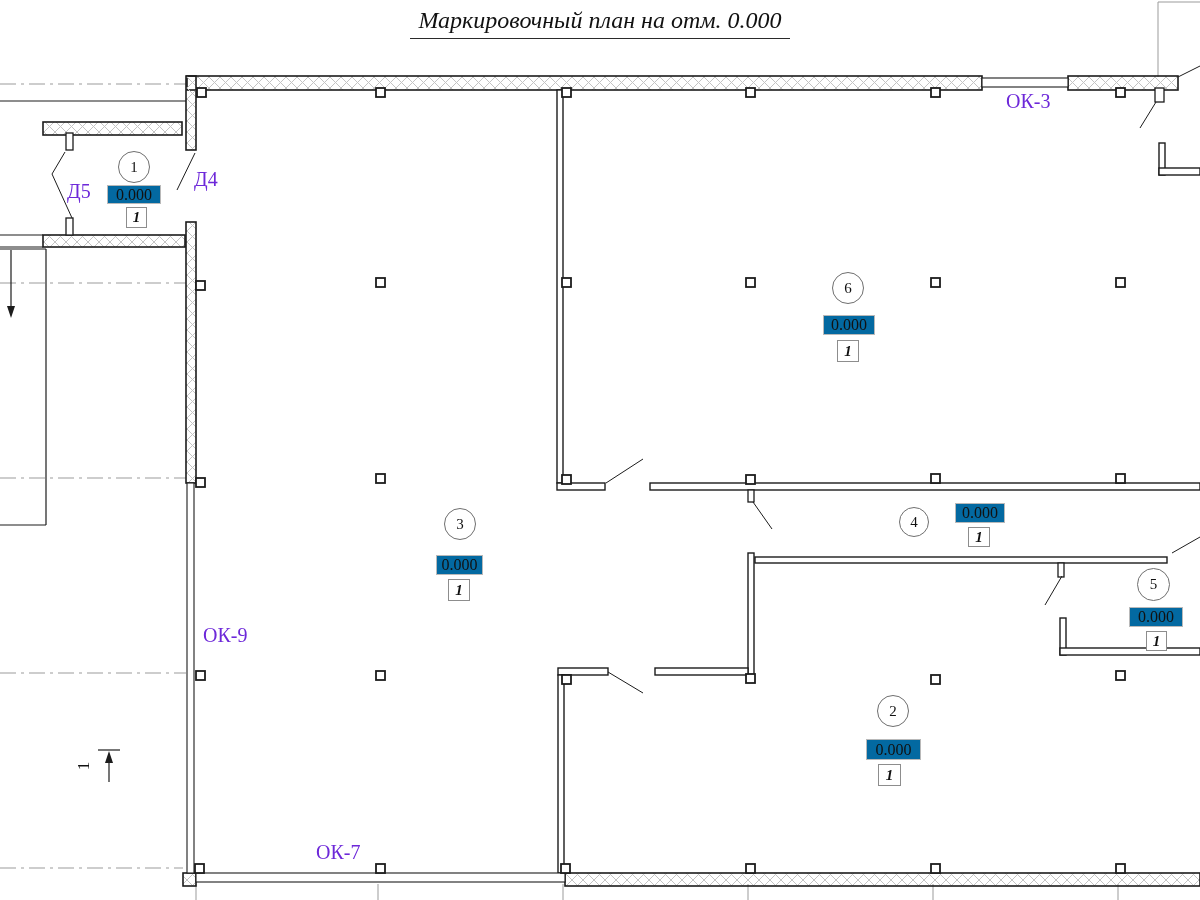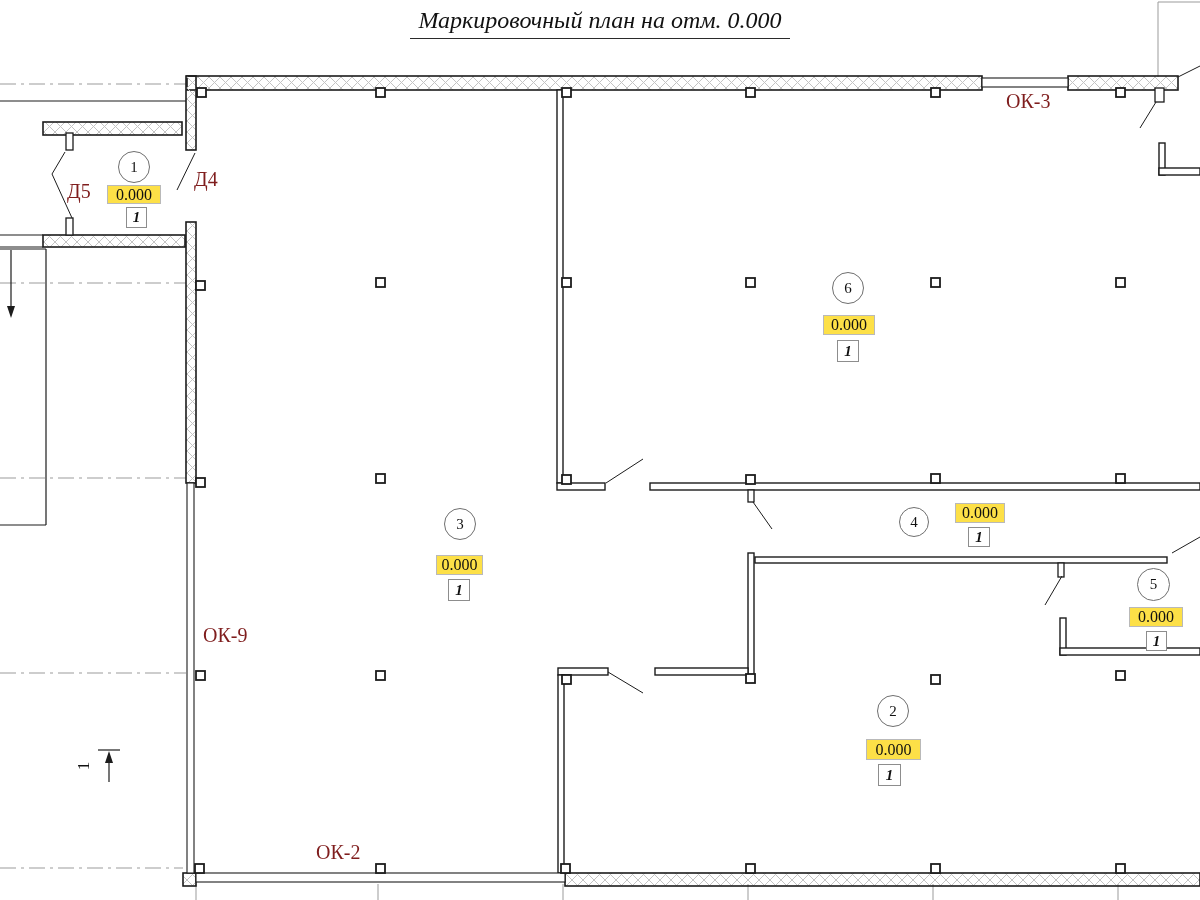--- a/index.html
+++ b/index.html
@@ -4,25 +4,25 @@
 <style>
   html,body{margin:0;padding:0;background:#fff;}
   .plan{position:relative;width:1200px;height:900px;background:#ffffff;overflow:hidden;
         font-family:Liberation Serif, serif;color:#111;}
   #linework{position:absolute;left:0;top:0;}
   .title{position:absolute;top:7px;left:0;width:100%;text-align:center;}
   .title-text{display:inline-block;font-style:italic;font-size:24px;color:#111;
               border-bottom:1.5px solid #2a2a2a;padding:0 8px 4px;}
   .circle{position:absolute;border:1px solid #6f6f6f;border-radius:50%;background:#fff;
           display:flex;align-items:center;justify-content:center;font-size:15px;box-sizing:border-box;}
-  .ebox{position:absolute;border:1px solid #b9b9b9;background:#fde047;display:flex;align-items:center;
+  .ebox{position:absolute;border:1px solid #b9b9b9;background:#0369a1;display:flex;align-items:center;
         justify-content:center;font-size:16px;box-sizing:border-box;}
   .fbox{position:absolute;border:1px solid #8d8d8d;background:#fff;display:flex;align-items:center;
         justify-content:center;font-size:15px;font-style:italic;font-weight:bold;box-sizing:border-box;}
-  .lbl{position:absolute;font-size:20px;white-space:nowrap;color:#7f1d1d;}
+  .lbl{position:absolute;font-size:20px;white-space:nowrap;color:#6d28d9;}
   .section-num{position:absolute;font-size:17px;transform:rotate(-90deg);color:#111;}
 </style>
 </head>
 <body>
 
 <div class="plan">
   <svg id="linework" width="1200" height="900" viewBox="0 0 1200 900">
       <defs>
         <pattern id="hatch" width="11" height="11" patternUnits="userSpaceOnUse">
           <path d="M0 11L11 0M0 0L11 11" stroke="#c4c4c4" stroke-width="1" fill="none"></path>
@@ -144,20 +144,20 @@
 
   <div class="circle" style="left: 1137px; top: 568px; width: 33px; height: 33px;">5</div>
   <div class="ebox" style="left: 1129px; top: 607px; width: 54px; height: 20px;">0.000</div>
   <div class="fbox" style="left: 1146px; top: 631px; width: 21px; height: 20px;">1</div>
 
   <div class="circle" style="left: 832px; top: 272px; width: 32px; height: 32px;">6</div>
   <div class="ebox" style="left: 823px; top: 315px; width: 52px; height: 20px;">0.000</div>
   <div class="fbox" style="left: 837px; top: 340px; width: 22px; height: 22px;">1</div>
 
   <div class="lbl" style="left: 203px; top: 624px;">ОК-9</div>
-  <div class="lbl" style="left: 316px; top: 841px;">ОК-2</div>
+  <div class="lbl" style="left: 316px; top: 841px;">ОК-7</div>
   <div class="lbl" style="left: 1006px; top: 90px;">ОК-3</div>
 
   <div class="lbl" style="left: 67px; top: 180px;">Д5</div>
   <div class="lbl" style="left: 194px; top: 168px;">Д4</div>
 
   <div class="section-num" style="left: 80px; top: 756px;">1</div>
 </div>
 
 </body></html>

